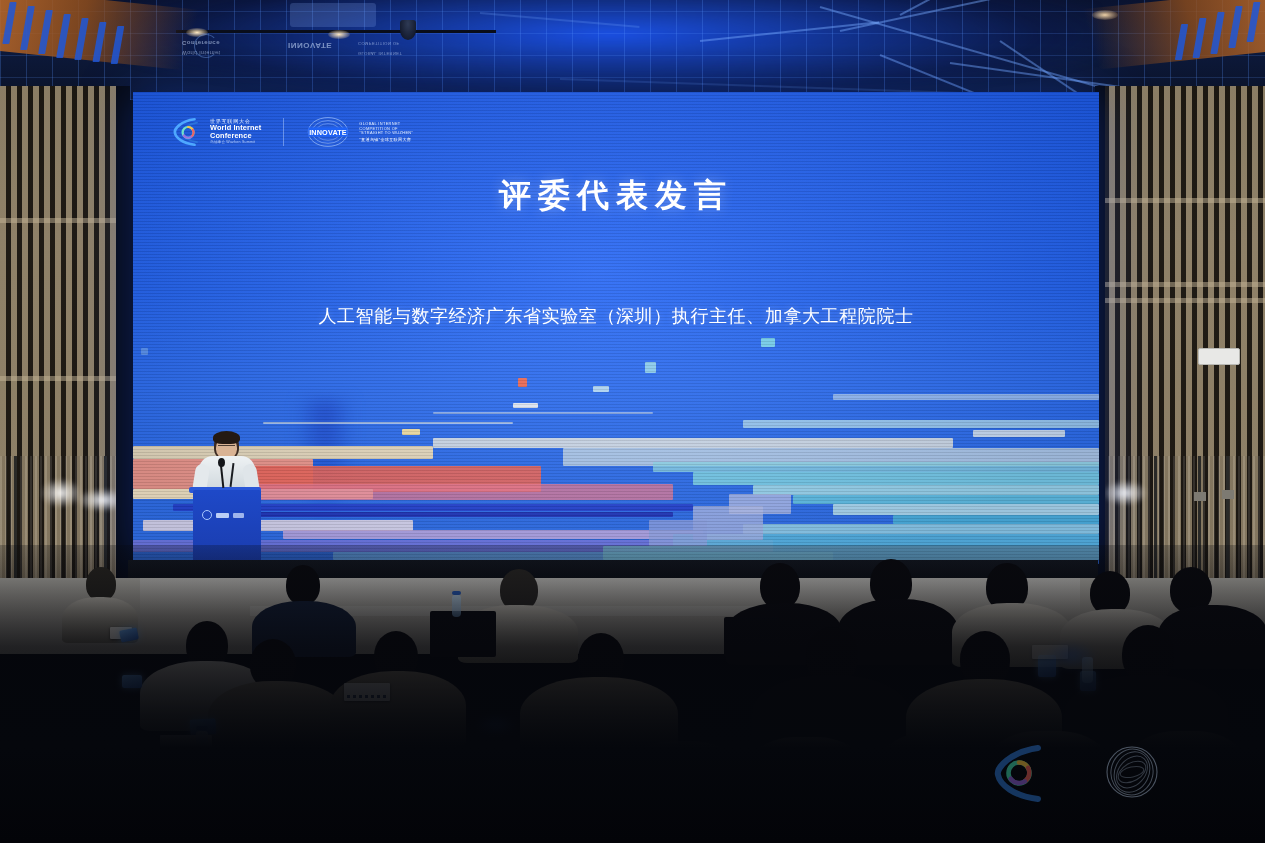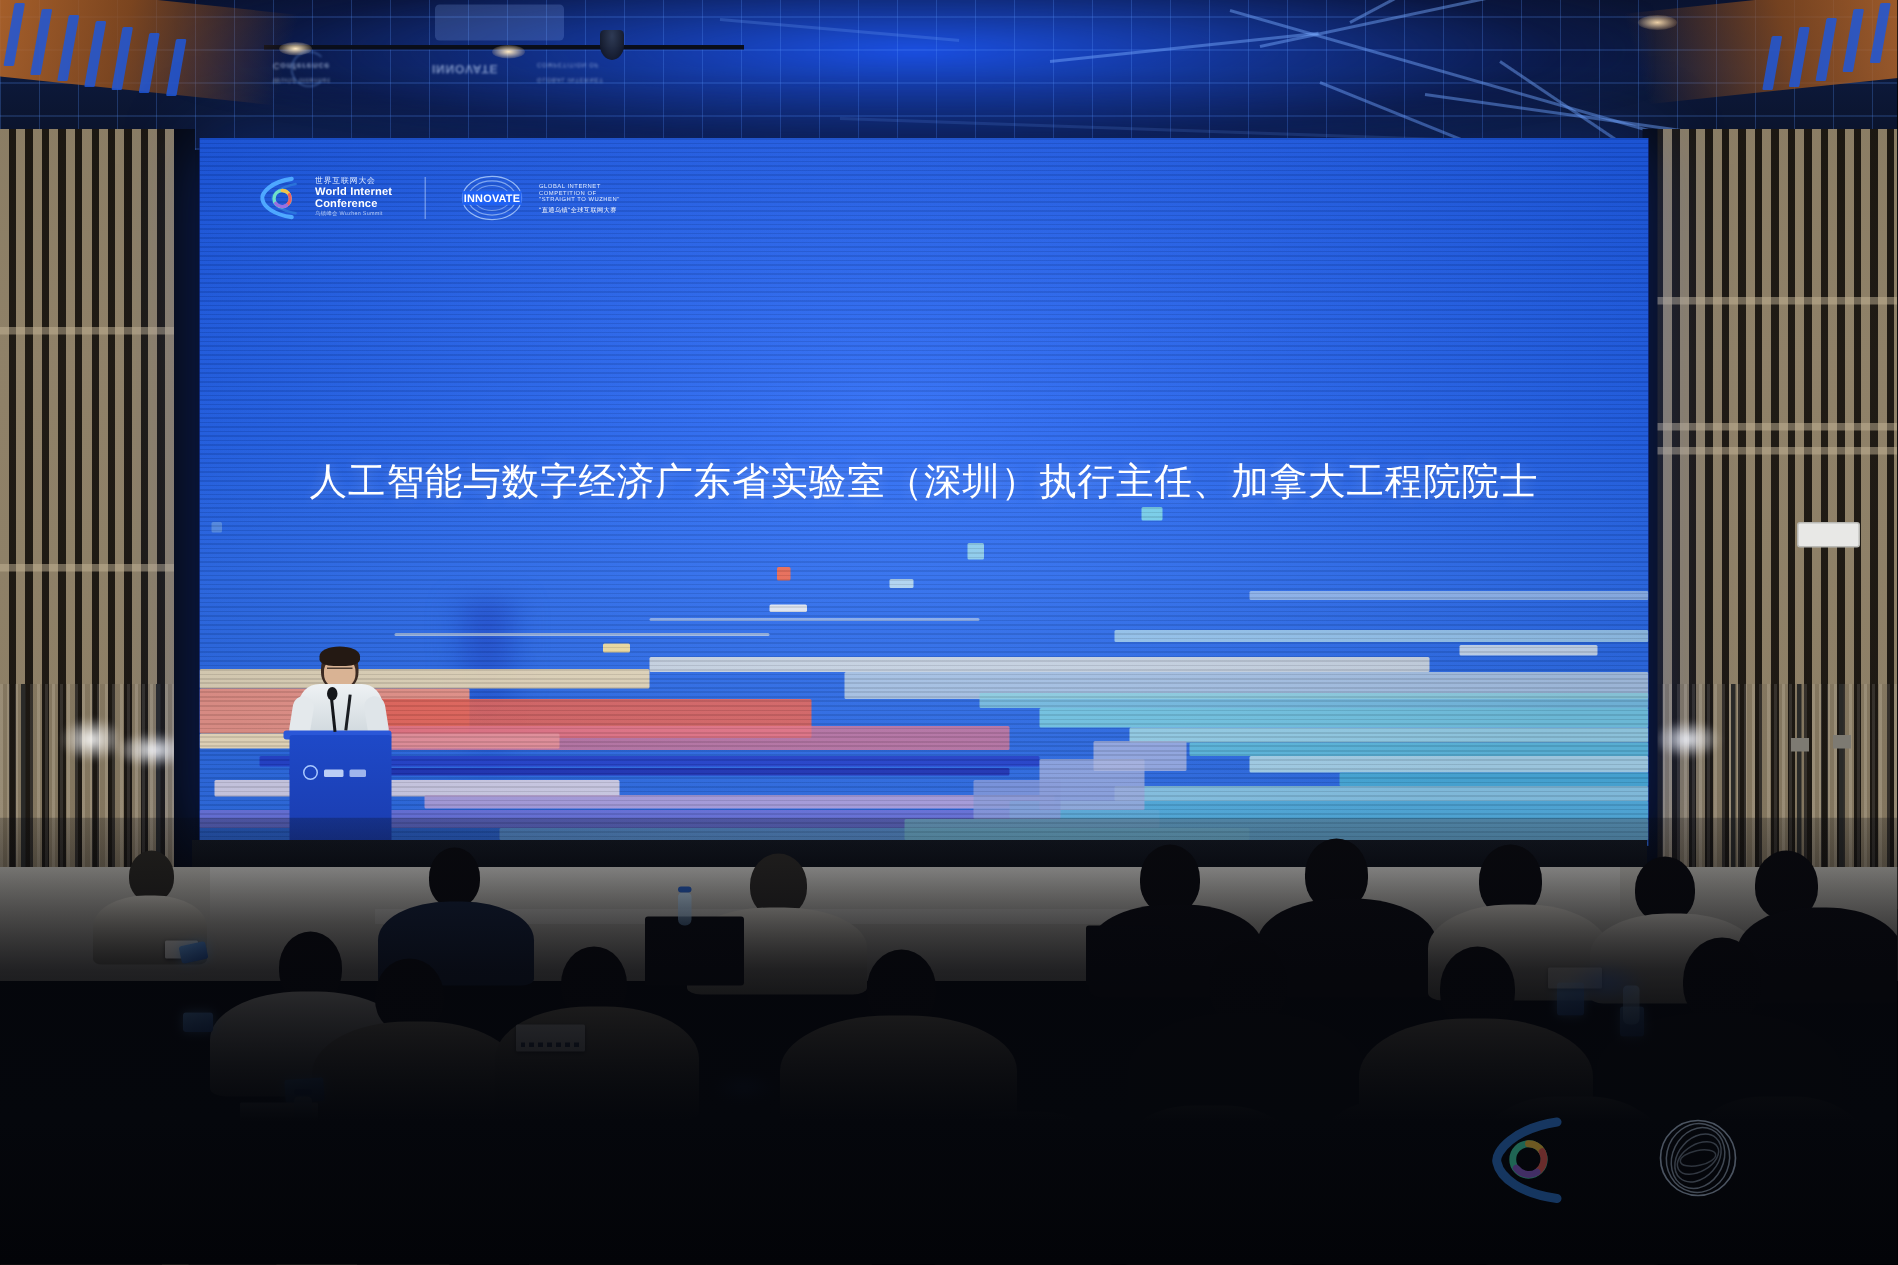--- a/index.html
+++ b/index.html
@@ -139,21 +139,21 @@
     text-shadow:0 0 14px rgba(255,255,255,.30);
   }
   .screen-name{
     position:absolute;left:0;top:142px;width:100%;text-align:center;
     font-size:40px;font-weight:700;color:#fff;letter-spacing:1px;
     text-shadow:0 0 16px rgba(255,255,255,.35);
   }
   .screen-name span.gap{display:inline-block;width:46px;}
   .screen-role{
     position:absolute;left:0;top:212px;width:100%;text-align:center;
-    font-size:25px;color:#fff;letter-spacing:.6px;font-weight:400;
+    font-size:18px;color:#fff;letter-spacing:.6px;font-weight:400;
     text-shadow:0 0 9px rgba(255,255,255,.22);
   }
 
   
   .graphic{position:absolute;left:0;right:0;bottom:0;height:230px;overflow:hidden;}
   .stk{position:absolute;border-radius:1px;}
   .chip{position:absolute;border-radius:1px;}
   .blur-person{
     position:absolute;left:165px;bottom:45px;width:54px;height:120px;
     background:radial-gradient(ellipse at 50% 18%, rgba(25,70,210,.8), rgba(30,90,230,.45) 55%, rgba(40,110,240,0) 78%);
@@ -434,20 +434,21 @@
         </div>
         <div class="innov-text">
           <div class="innov-l1">GLOBAL INTERNET</div>
           <div class="innov-l2">COMPETITION OF</div>
           <div class="innov-l3">"STRAIGHT TO WUZHEN"</div>
           <div class="innov-l4">"直通乌镇"全球互联网大赛</div>
         </div>
       </div>
     </div>
 
+    <div class="screen-title">评委代表发言</div>
     <div class="screen-role">人工智能与数字经济广东省实验室（深圳）执行主任、加拿大工程院院士</div>
   </div>
 
   <div class="podium-wrap">
     <div class="spk-head"></div>
     <div class="spk-face"></div>
     <div class="spk-hair"></div>
     <div class="spk-glass"></div>
     <div class="spk-body"></div>
     <div class="spk-arm-l"></div>

